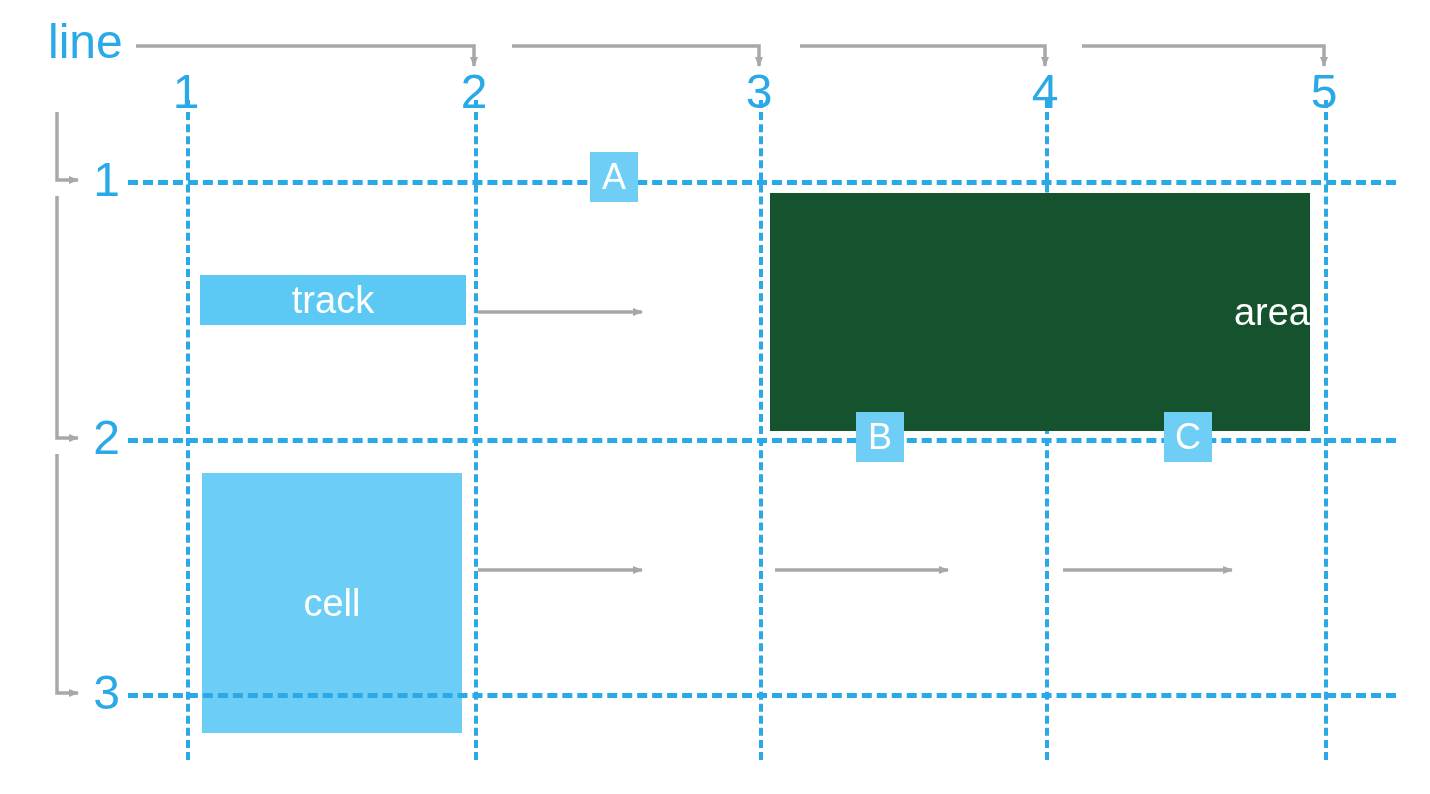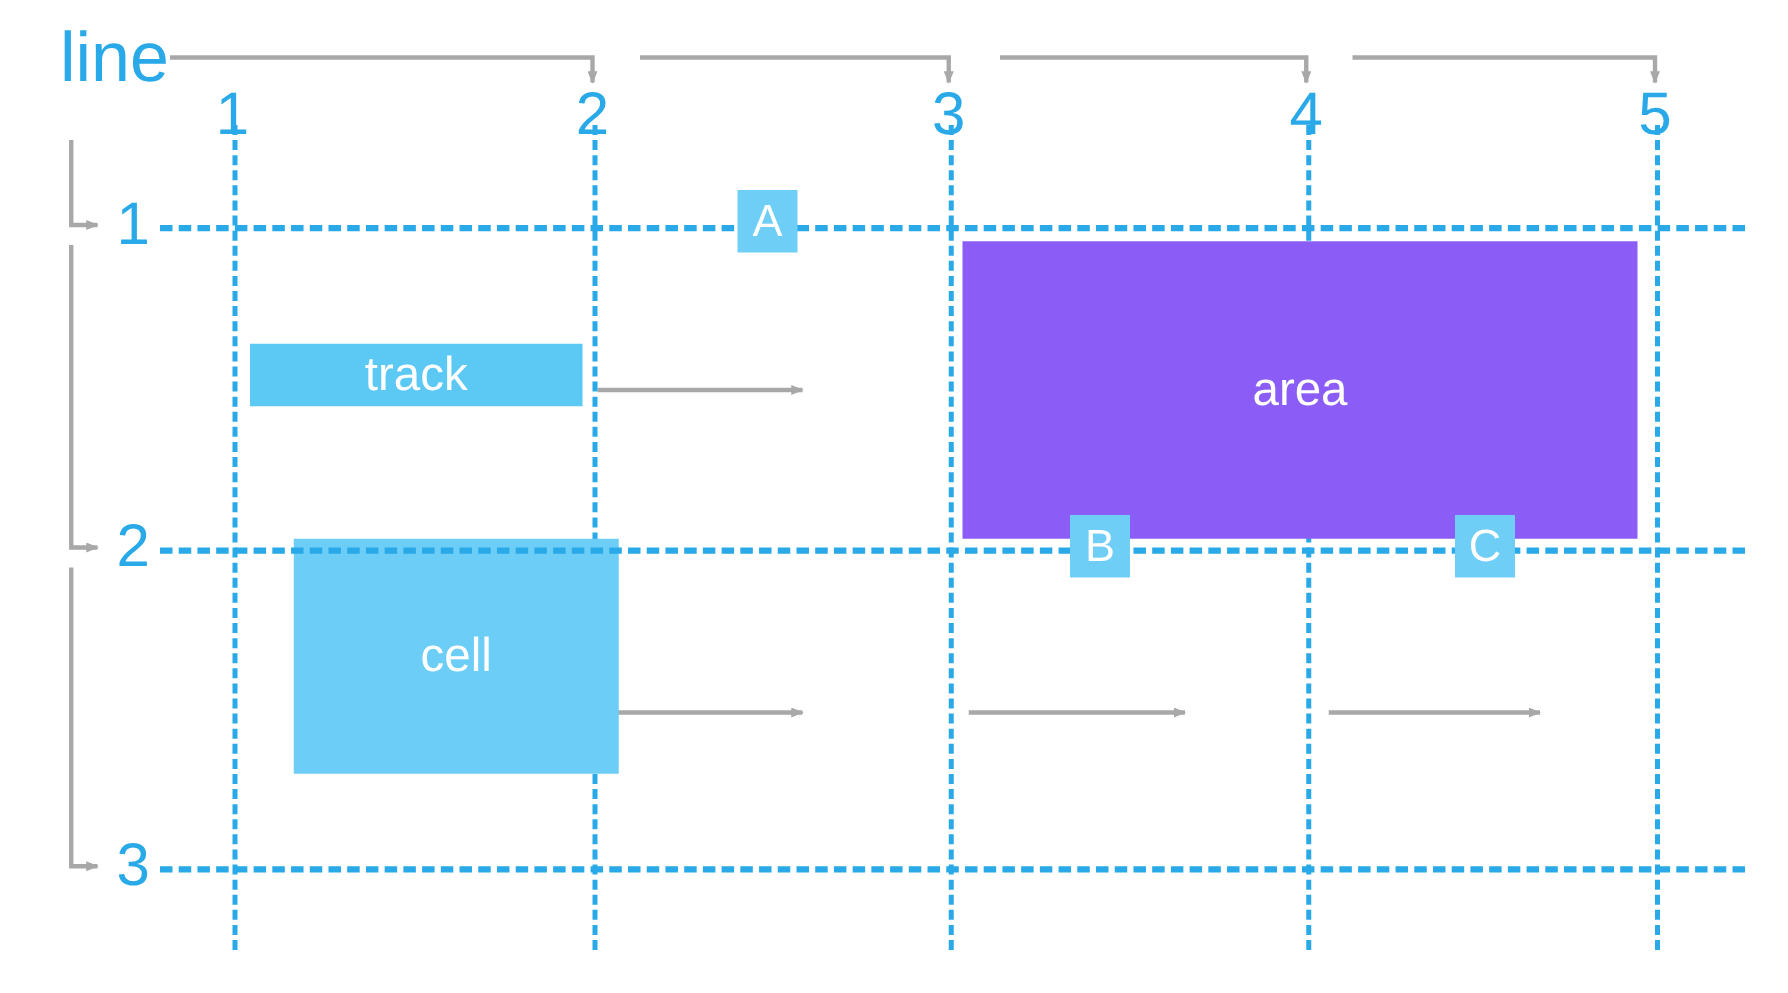--- a/index.html
+++ b/index.html
@@ -39,21 +39,21 @@
     position: absolute;
     display: flex;
     align-items: center;
     justify-content: center;
     color: #ffffff;
     font-size: 38px;
     font-family: "Liberation Sans", sans-serif;
   }
   .box-track { background: #5cc9f5; }
   .box-cell  { background: #6ccef6; }
-  .box-area  { background: #8b5cf6; }
+  .box-area  { background: #14532d; justify-content: flex-end; }
 
   
   .badge {
     position: absolute;
     width: 48px;
     height: 50px;
     background: #6ecef6;
     color: #ffffff;
     font-size: 36px;
     line-height: 50px;
@@ -68,21 +68,21 @@
     font-size: 48px;
     font-family: "Liberation Sans", sans-serif;
     line-height: 1;
   }
   .col-num { text-align: center; width: 40px; }
   .row-num { text-align: right;  width: 40px; }
 
   .word-line {
     position: absolute;
     color: #29a9e8;
-    font-size: 56px;
+    font-size: 48px;
     font-family: "Liberation Sans", sans-serif;
     line-height: 1;
     left: 48px;
     top: 18px;
   }
 
   
   .grey-layer {
     position: absolute;
     left: 0; top: 0;
@@ -156,21 +156,21 @@
   <div class="vline" style="left:1324px;"></div>
 
   <div class="box box-track" style="left:200px; top:275px; width:266px; height:50px;">
     <span>track</span>
   </div>
 
   <div class="box box-area" style="left:770px; top:193px; width:540px; height:238px;">
     <span>area</span>
   </div>
 
-  <div class="box box-cell" style="left:202px; top:431px; width:260px; height:188px;margin-left:33px;">
+  <div class="box box-cell" style="left:202px; top:473px; width:260px; height:260px;">
     <span>cell</span>
   </div>
 
   <div class="hline" style="top:180px;"></div>
   <div class="hline" style="top:438px;"></div>
   <div class="hline" style="top:693px;"></div>
 
   <div class="badge" style="left:590px; top:152px;">
     <span>A</span>
   </div>

